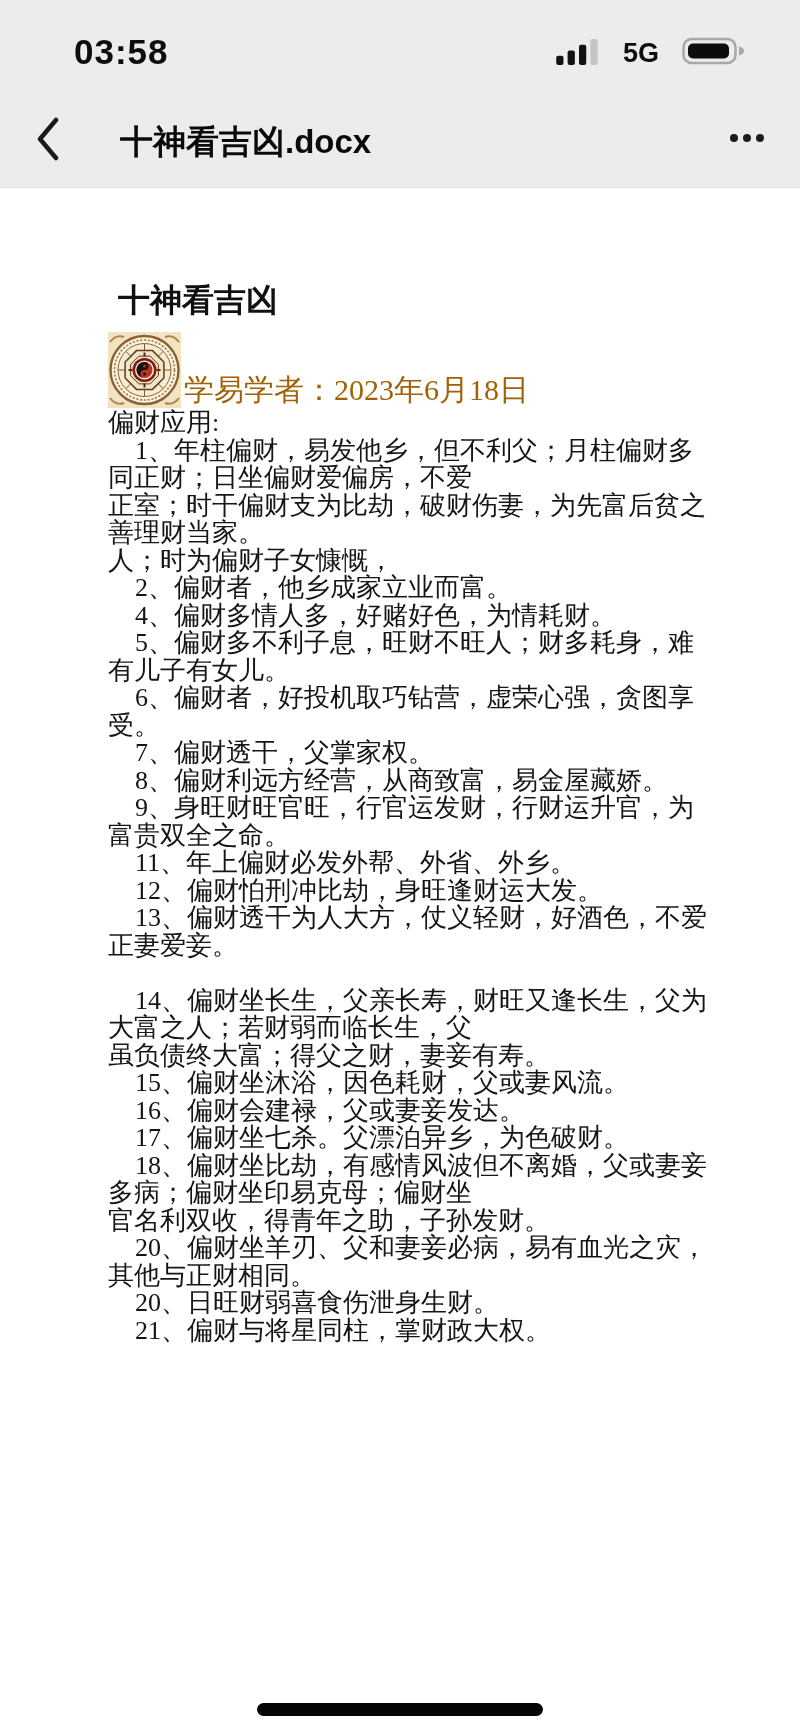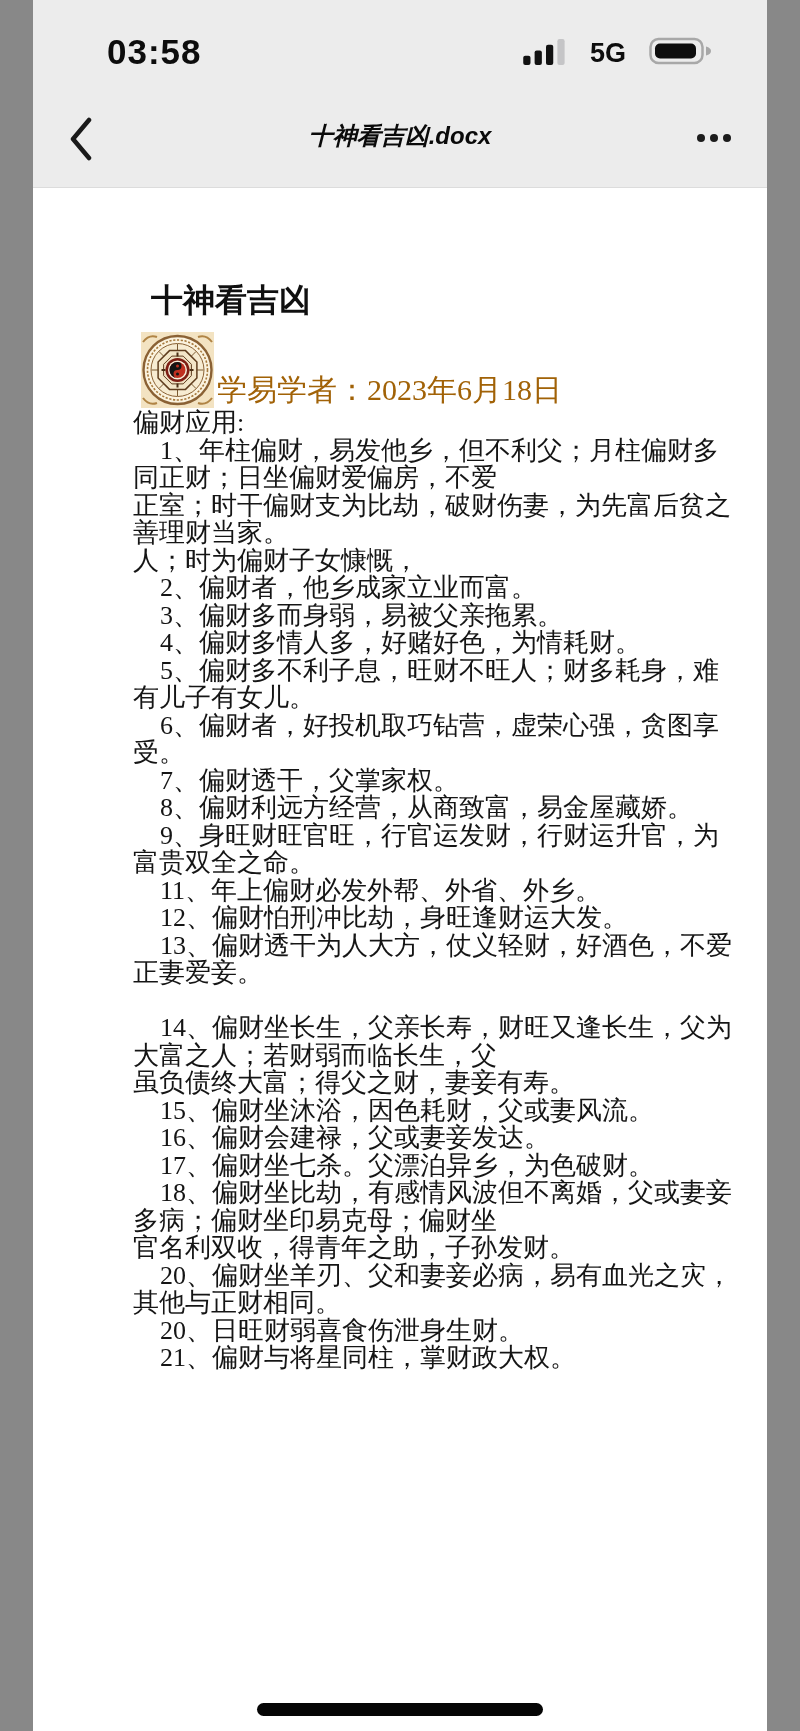--- a/index.html
+++ b/index.html
@@ -1,18 +1,18 @@
 <!DOCTYPE html>
 <html><head>
 <meta charset="utf-8">
 <style>
   * { margin:0; padding:0; box-sizing:border-box; }
   html,body { background:#888; }
   .screen {
-    position:relative; width:734px; height:1731px; background:#ffffff;
+    position:relative; width:800px; height:1731px; background:#ffffff;
     overflow:hidden; margin:0 auto;
     font-family:"Liberation Sans","DejaVu Sans",sans-serif; color:#141414;
   }
   
   .header {
     position:absolute; top:0; left:0; right:0; height:188px;
     background:#ececec; border-bottom:1px solid #dcdcdc;
   }
   .time {
     position:absolute; left:74px; top:32px;
@@ -24,22 +24,22 @@
   }
   .net-label { font-size:27px; font-weight:700; color:#0d0d0d; }
   
   .nav-back {
     position:absolute; left:26px; top:112px; width:44px; height:56px;
     display:flex; align-items:center; justify-content:center; cursor:pointer;
     background:transparent; border:none;
   }
   .nav-title {
     position:absolute; left:120px; right:120px; top:120px;
-    text-align:center; font-size:24px; font-weight:700; color:#0a0a0a;
-    white-space:nowrap; overflow:hidden;font-style:italic;
+    text-align:left; font-size:33px; font-weight:700; color:#0a0a0a;
+    white-space:nowrap; overflow:hidden;
   }
   .nav-more {
     position:absolute; right:36px; top:124px; width:44px; height:28px;
     display:flex; align-items:center; justify-content:flex-end; gap:5px;
     cursor:pointer; background:transparent; border:none;
   }
   .nav-more .dot { width:8px; height:8px; border-radius:50%; background:#1c1c1c; }
   
   .doc { position:absolute; top:189px; left:0; right:0; bottom:0; background:#fff; }
   .doc-title {
@@ -52,21 +52,21 @@
     position:absolute; left:108px; top:143px; height:76px;
     display:flex; align-items:flex-end;
   }
   .byline .compass { width:73px; height:76px; flex:0 0 auto; }
   .byline-text {
     font-size:30px; line-height:34px; color:#a16207; margin-left:3px;
     font-family:"Liberation Serif","DejaVu Serif",serif;
     white-space:nowrap; padding-bottom:1px;
   }
   .doc-body {
-    position:absolute; left:100px; top:220px; right:0;
+    position:absolute; left:108px; top:220px; right:0;
     font-family:"Liberation Serif","DejaVu Serif",serif;
     font-size:26px; color:#151515;
   }
   .doc-body .line { height:27.5px; line-height:27.5px; white-space:pre; }
   .doc-body .line.ind { padding-left:27px; }
   
   .home-indicator {
     position:absolute; left:50%; bottom:15px; transform:translateX(-50%);
     width:286px; height:13px; border-radius:7px; background:#050505;
   }
@@ -172,21 +172,20 @@
     </div>
 
     <div class="doc-body">
         <div class="line">偏财应用:</div>
         <div class="line ind">1、年柱偏财，易发他乡，但不利父；月柱偏财多</div>
         <div class="line">同正财；日坐偏财爱偏房，不爱</div>
         <div class="line">正室；时干偏财支为比劫，破财伤妻，为先富后贫之</div>
         <div class="line">善理财当家。</div>
         <div class="line">人；时为偏财子女慷慨，</div>
         <div class="line ind">2、偏财者，他乡成家立业而富。</div>
-        <div class="line ind">3、偏财多而身弱，易被父亲拖累。</div>
         <div class="line ind">4、偏财多情人多，好赌好色，为情耗财。</div>
         <div class="line ind">5、偏财多不利子息，旺财不旺人；财多耗身，难</div>
         <div class="line">有儿子有女儿。</div>
         <div class="line ind">6、偏财者，好投机取巧钻营，虚荣心强，贪图享</div>
         <div class="line">受。</div>
         <div class="line ind">7、偏财透干，父掌家权。</div>
         <div class="line ind">8、偏财利远方经营，从商致富，易金屋藏娇。</div>
         <div class="line ind">9、身旺财旺官旺，行官运发财，行财运升官，为</div>
         <div class="line">富贵双全之命。</div>
         <div class="line ind">11、年上偏财必发外帮、外省、外乡。</div>

